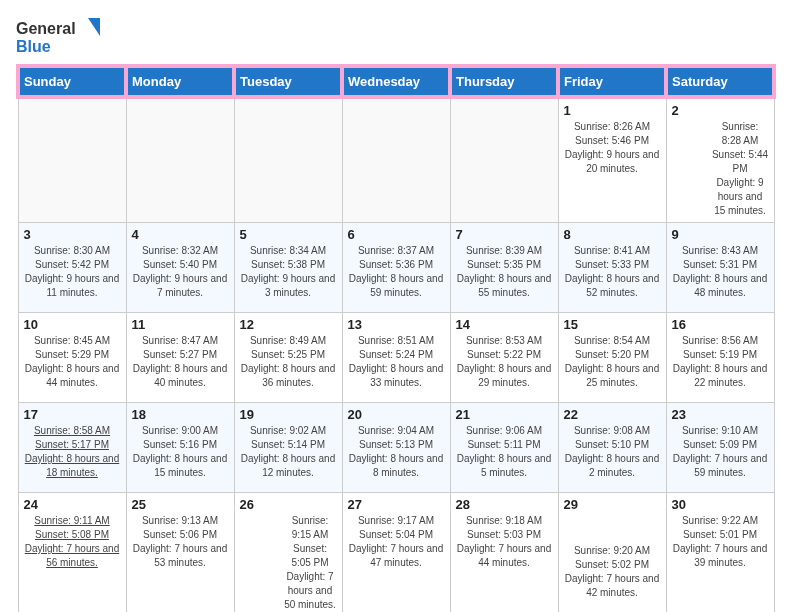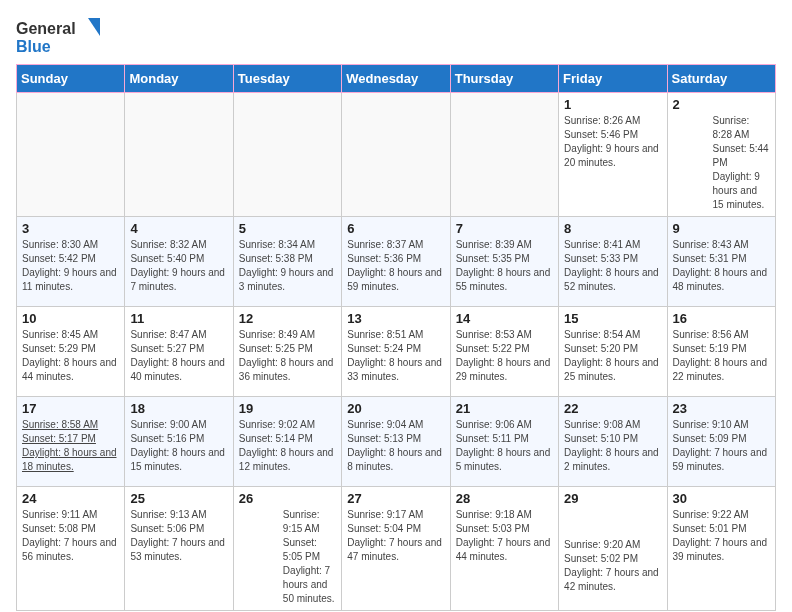--- a/index.html
+++ b/index.html
@@ -38,21 +38,21 @@
       border-collapse: collapse;
       table-layout: fixed;
     }
     .calendar th {
       background: #2176c7;
       color: #fff;
       font-size: 13px;
       font-weight: bold;
       padding: 6px 4px;
       text-align: left;
-      border: 1px solid #f9a8d4;
+      border: 4px solid #f9a8d4;
     }
     .calendar td {
       border: 1px solid #ccc;
       vertical-align: top;
       padding: 4px 5px;
       font-size: 10.5px;
       color: #333;
       height: 90px;
       background: #fff;
     }
@@ -63,20 +63,21 @@
       font-size: 13px;
       font-weight: bold;
       color: #222;
       display: block;
       margin-bottom: 2px;
     }
     .day-info {
       font-size: 10px;
       color: #444;
       line-height: 1.4;
+      text-align: center;
     }
     tr.week-row td {
       background: #fff;
     }
     tr.week-row:nth-child(even) td {
       background: #f4f8ff;
     }
   </style>
 </head>
 <body>
@@ -255,21 +256,21 @@
         <td>
           <span class="day-number">23</span>
           <div class="day-info" style="white-space: pre-line;">Sunrise: 9:10 AM
 Sunset: 5:09 PM
 Daylight: 7 hours and 59 minutes.</div>
         </td>
       </tr>
       <tr class="week-row">
         <td>
           <span class="day-number">24</span>
-          <div class="day-info" style="white-space: pre-line;">Sunrise: 9:11 AM
+          <div class="day-info" style="white-space: pre-line; text-decoration: underline;">Sunrise: 9:11 AM
 Sunset: 5:08 PM
 Daylight: 7 hours and 56 minutes.</div>
         </td>
         <td>
           <span class="day-number">25</span>
           <div class="day-info" style="white-space: pre-line;">Sunrise: 9:13 AM
 Sunset: 5:06 PM
 Daylight: 7 hours and 53 minutes.</div>
         </td>
         <td>

